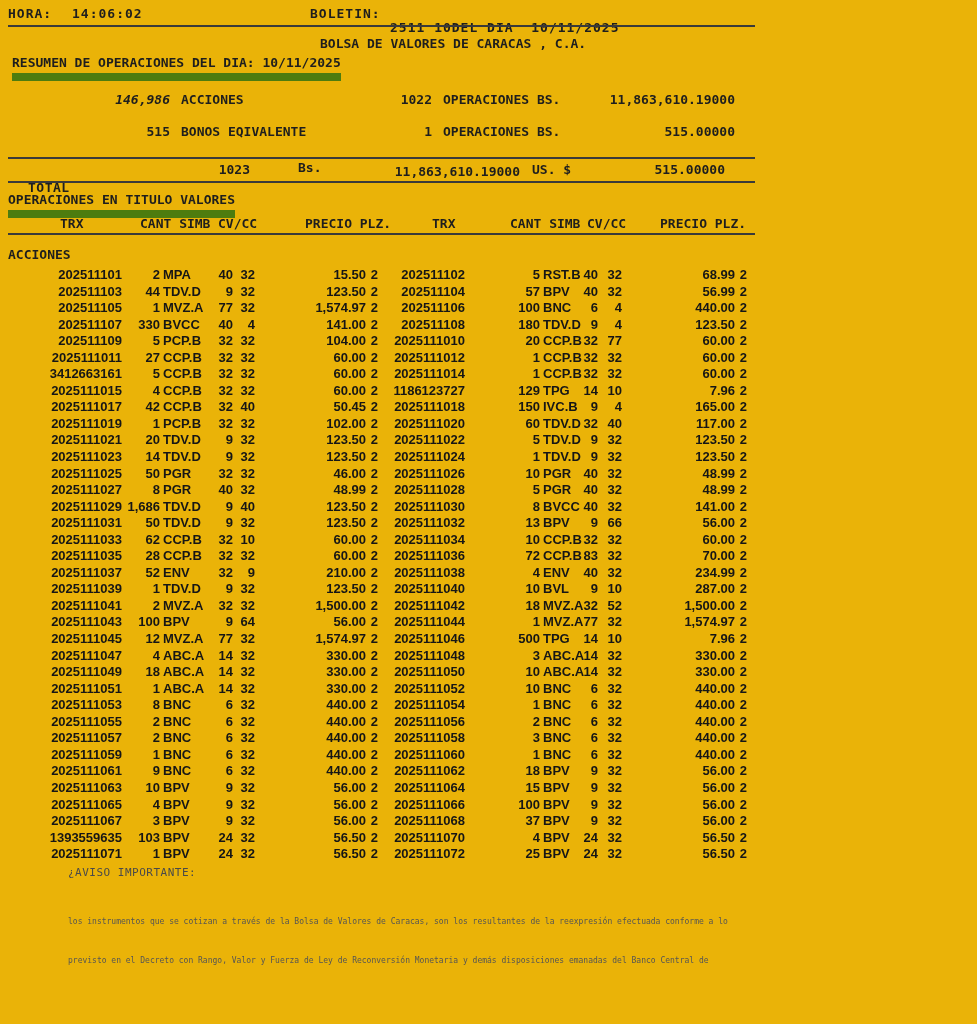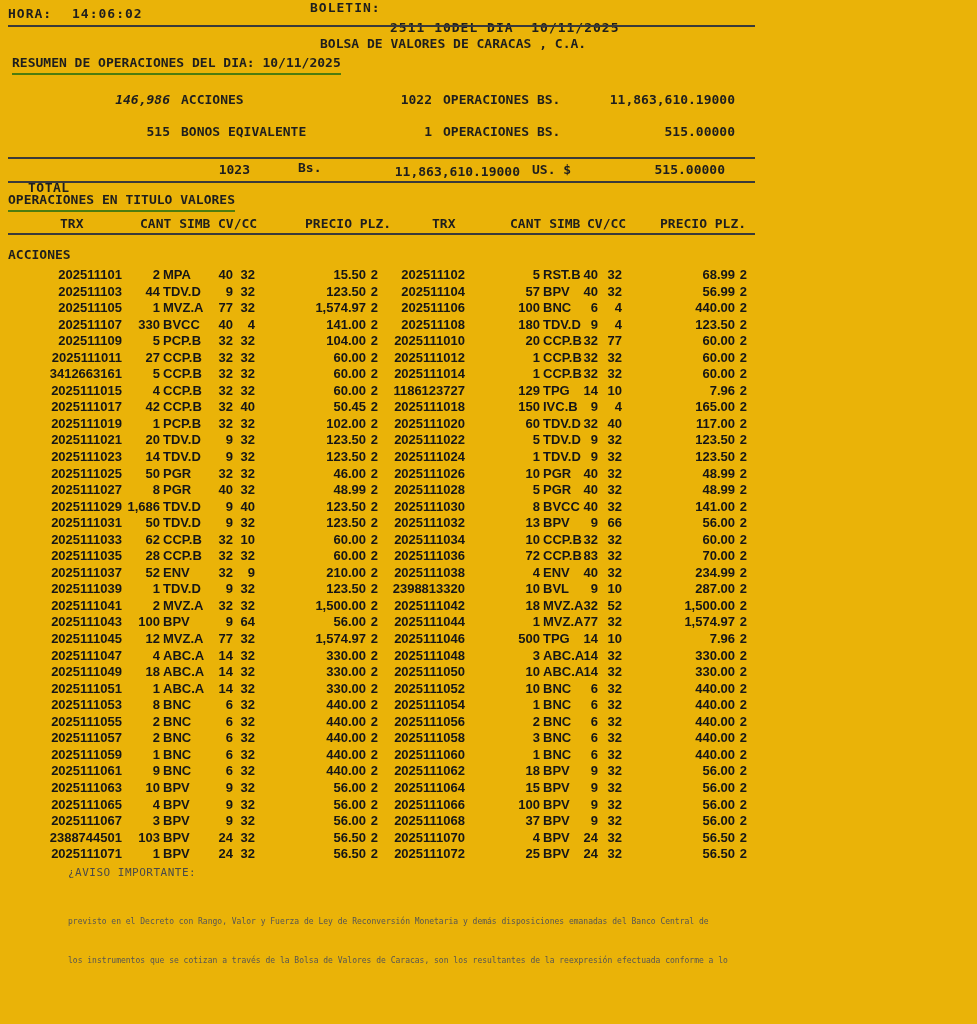--- a/index.html
+++ b/index.html
@@ -6,21 +6,21 @@
   .page {
     position:relative; width:977px; height:1024px; background:#eab308;
     font-family:"DejaVu Sans Mono", monospace; color:#1e1e1e; overflow:hidden;
     margin:0 auto;
   }
   .abs { position:absolute; white-space:pre; }
   .mono  { font:bold 13px "DejaVu Sans Mono", monospace; }
   .mono-ls { font:bold 13px "DejaVu Sans Mono", monospace; letter-spacing:1px; }
   .rule { position:absolute; height:2px; background:#3a3a3a; }
   .r { text-align:right; }
-  .underlined { border-bottom:2px solid #4d7c0f; padding-bottom:3px; }
+  .underlined { border-bottom:8px solid #4d7c0f; padding-bottom:3px; }
 
   
   .ops-grid {
     position:absolute; left:8px; top:268px; width:739px;
     display:grid;
     grid-template-columns:114px 38px 56px 17px 22px 111px 12px 87px 75px 42px 16px 24px 113px 12px;
     grid-auto-rows:16.55px;
     font:bold 13px "Liberation Sans", sans-serif;
     color:#161616;
   }
@@ -39,21 +39,21 @@
     font:8px "DejaVu Sans Mono", monospace; color:#555555; line-height:13px; white-space:pre;
   }
 </style>
 </head>
 <body>
 
 <div class="page">
 
   <div class="abs mono-ls" style="left:8px; top:6px;">HORA:</div>
   <div class="abs mono-ls" style="left:72px; top:6px;">14:06:02</div>
-  <div class="abs mono-ls" style="left:310px; top:0;">BOLETIN:</div>
+  <div class="abs mono-ls" style="left:310px; top:6px;">BOLETIN:</div>
   <div class="abs mono-ls" style="left:390px; top:20px;">2511 10DEL DIA  10/11/2025</div>
   <div class="rule" style="left:8px; top:25px; width:747px;"></div>
 
   <div class="abs mono" style="left:320px; top:36px;">BOLSA DE VALORES DE CARACAS , C.A.</div>
 
   <div class="abs mono underlined" style="left:12px; top:55px;">RESUMEN DE OPERACIONES DEL DIA: 10/11/2025</div>
 
   <div>
     <div class="abs mono r" style="left:20px; top:92px; width:150px;font-style:italic;">146,986</div>
     <div class="abs mono" style="left:181px; top:92px;">ACCIONES</div>
@@ -378,21 +378,21 @@
       <div class="cell num">234.99</div>
       <div class="cell num">2</div>
 
       <div class="cell num">2025111039</div>
       <div class="cell num">1</div>
       <div class="cell sym">TDV.D</div>
       <div class="cell num">9</div>
       <div class="cell num">32</div>
       <div class="cell num">123.50</div>
       <div class="cell num">2</div>
-      <div class="cell num">2398813320</div>
+      <div class="cell num">2025111040</div>
       <div class="cell num">10</div>
       <div class="cell sym">BVL</div>
       <div class="cell num">9</div>
       <div class="cell num">10</div>
       <div class="cell num">287.00</div>
       <div class="cell num">2</div>
 
       <div class="cell num">2025111041</div>
       <div class="cell num">2</div>
       <div class="cell sym">MVZ.A</div>
@@ -596,21 +596,21 @@
       <div class="cell num">56.00</div>
       <div class="cell num">2</div>
       <div class="cell num">2025111068</div>
       <div class="cell num">37</div>
       <div class="cell sym">BPV</div>
       <div class="cell num">9</div>
       <div class="cell num">32</div>
       <div class="cell num">56.00</div>
       <div class="cell num">2</div>
 
-      <div class="cell num">2388744501</div>
+      <div class="cell num">1393559635</div>
       <div class="cell num">103</div>
       <div class="cell sym">BPV</div>
       <div class="cell num">24</div>
       <div class="cell num">32</div>
       <div class="cell num">56.50</div>
       <div class="cell num">2</div>
       <div class="cell num">2025111070</div>
       <div class="cell num">4</div>
       <div class="cell sym">BPV</div>
       <div class="cell num">24</div>
@@ -632,21 +632,21 @@
       <div class="cell num">32</div>
       <div class="cell num">56.50</div>
       <div class="cell num">2</div>
     </div>
 
   </div>
 
   <div>
     <div class="notice-title">¿AVISO IMPORTANTE:</div>
     <div class="notice-lines">
+      <div>los instrumentos que se cotizan a través de la Bolsa de Valores de Caracas, son los resultantes de la reexpresión efectuada conforme a lo</div>
       <div>previsto en el Decreto con Rango, Valor y Fuerza de Ley de Reconversión Monetaria y demás disposiciones emanadas del Banco Central de</div>
-      <div>los instrumentos que se cotizan a través de la Bolsa de Valores de Caracas, son los resultantes de la reexpresión efectuada conforme a lo</div>
       
       
       
     </div>
   </div>
 
 </div>
 
 </body></html>

